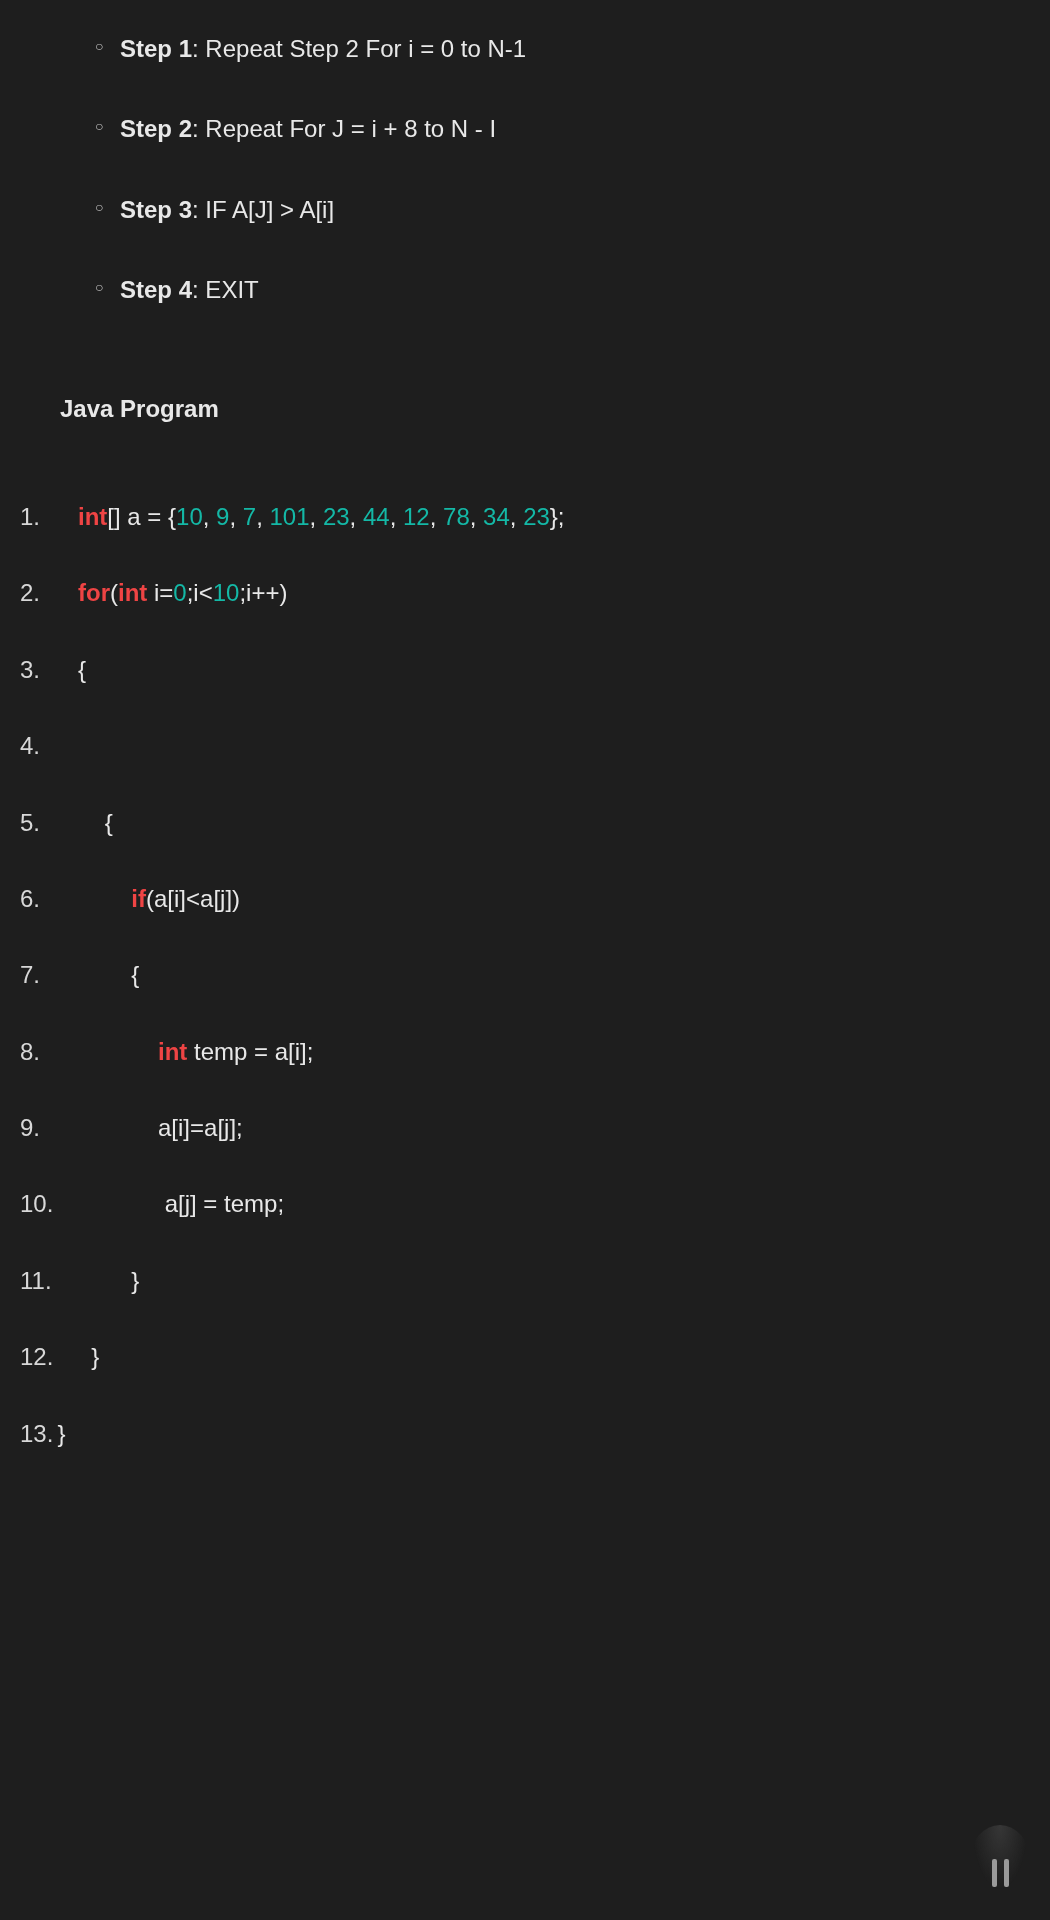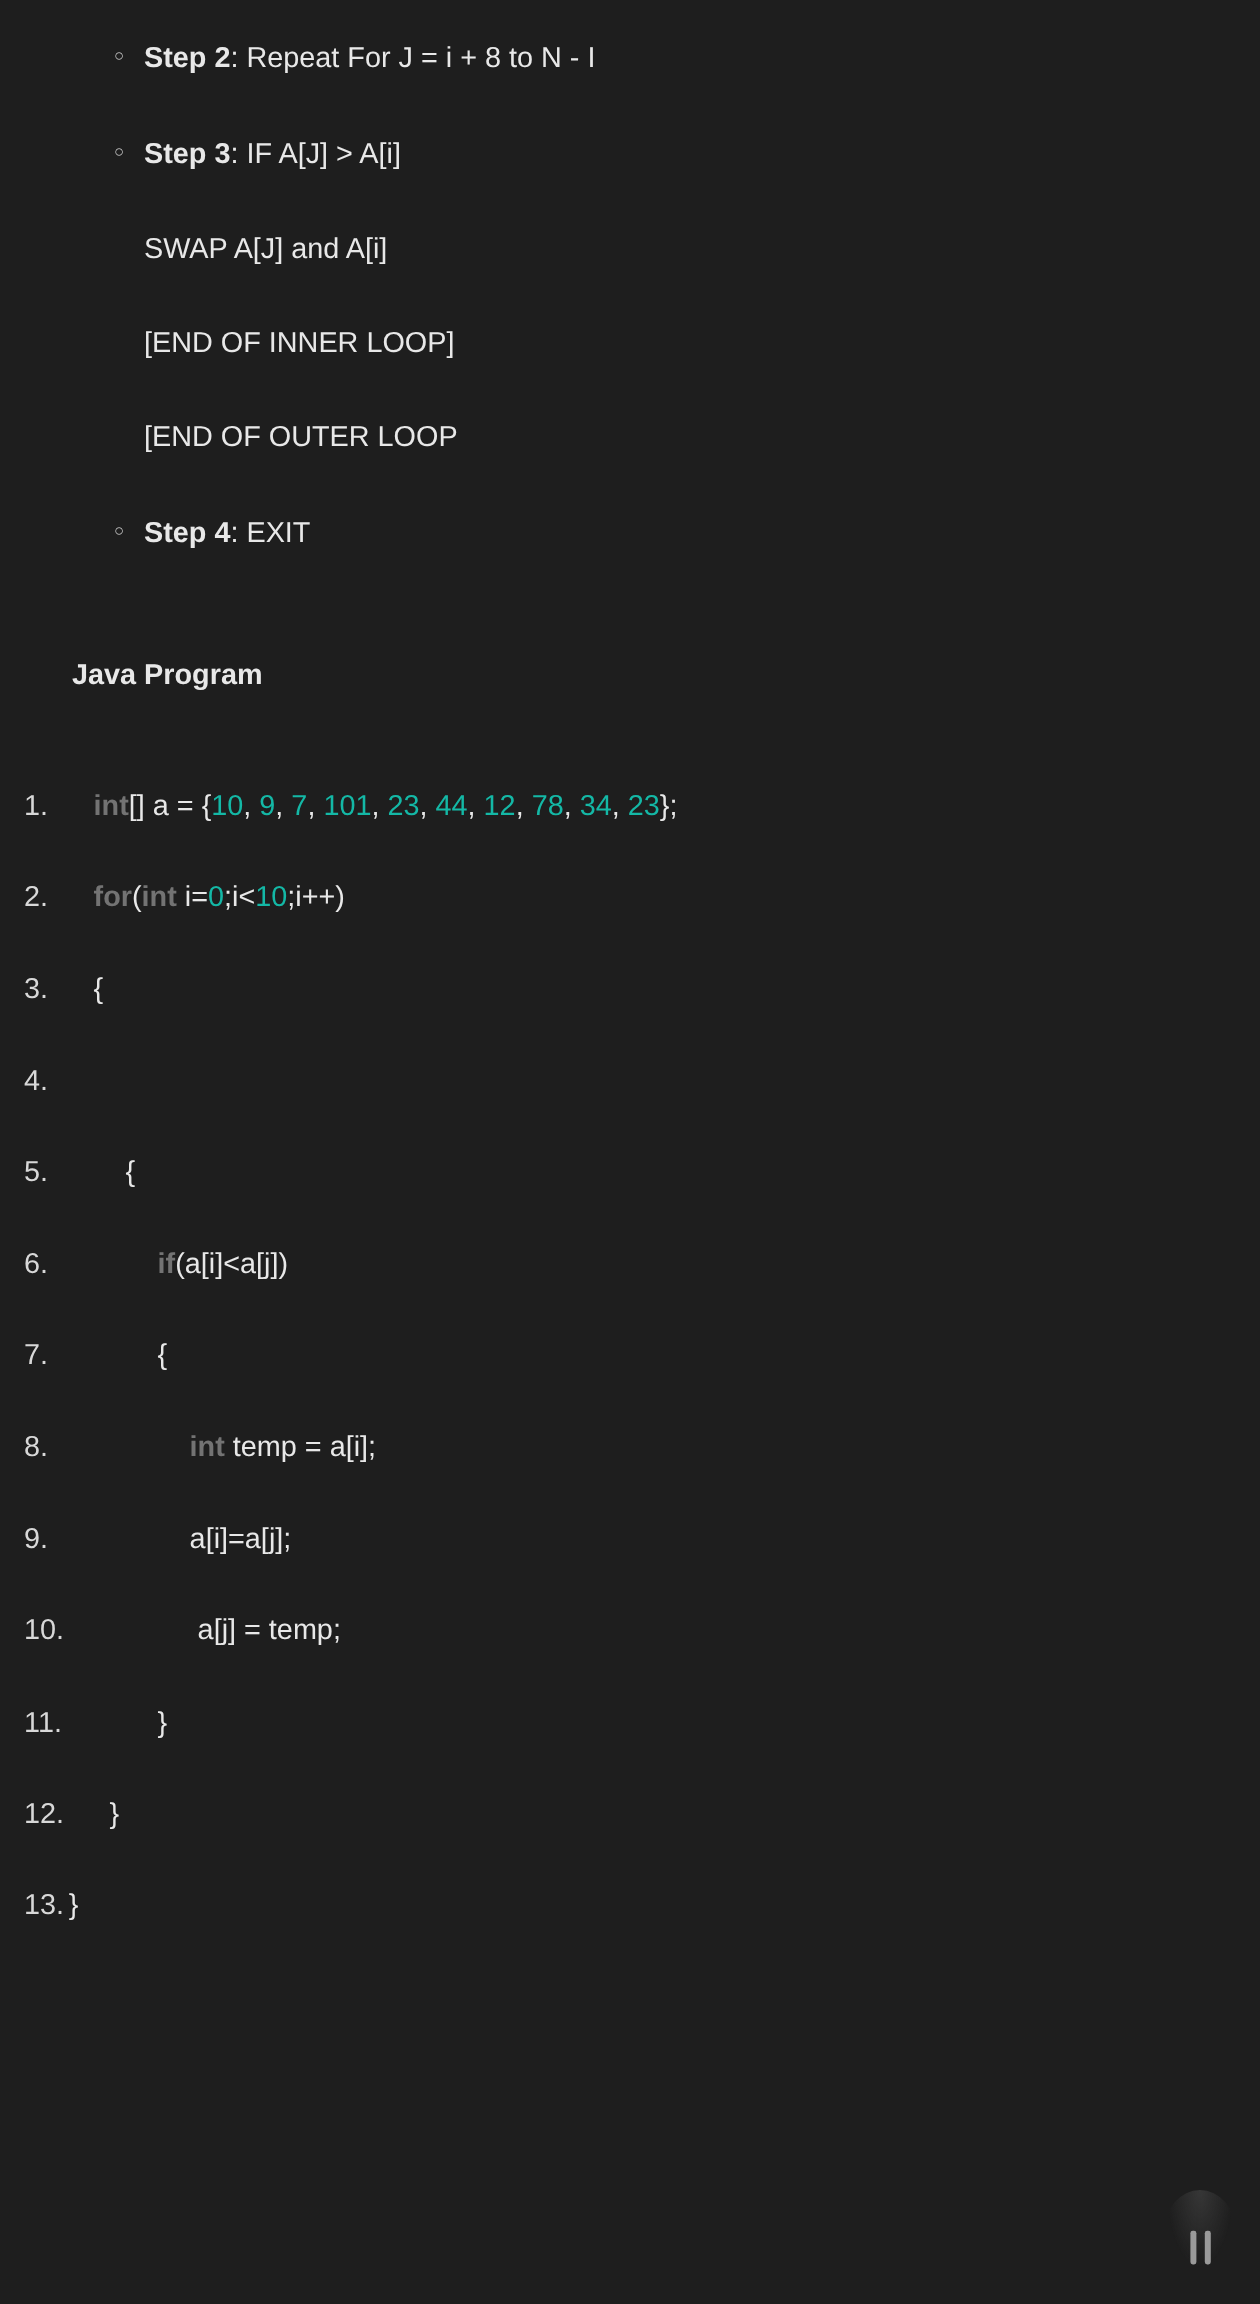--- a/index.html
+++ b/index.html
@@ -70,21 +70,21 @@
     .line-num {
       width: 58px;
       flex-shrink: 0;
       color: #d8d8d8;
     }
     .code-content {
       white-space: pre;
       color: #e8e8e8;
     }
     .kw {
-      color: #737373;
+      color: #ef4444;
       font-weight: bold;
     }
     .num {
       color: #14b8a6;
     }
     .scroll-indicator {
       position: fixed;
       right: 20px;
       bottom: 25px;
       width: 60px;
@@ -105,26 +105,23 @@
       height: 28px;
       background: #9a9a9a;
       border-radius: 2px;
     }
   </style>
 </head>
 <body>
 
 <div class="content">
   <ul class="step-list">
+      <li class="step-item"><span class="step-label">Step 1</span><span>: Repeat Step 2 For i = 0 to N-1</span></li>
       <li class="step-item"><span class="step-label">Step 2</span><span>: Repeat For J = i + 8 to N - I</span></li>
-      <li class="step-item"><span class="step-label">Step 3</span><span>: IF A[J] &gt; A[i]</span><div class="step-sub">
-          <div class="step-sub-line">SWAP A[J] and A[i]</div>
-          <div class="step-sub-line">[END OF INNER LOOP]</div>
-          <div class="step-sub-line">[END OF OUTER LOOP</div>
-        </div></li>
+      <li class="step-item"><span class="step-label">Step 3</span><span>: IF A[J] &gt; A[i]</span></li>
       <li class="step-item"><span class="step-label">Step 4</span><span>: EXIT</span></li>
     </ul>
   <div class="java-heading">Java Program</div>
 </div>
 
 <ol class="code-block" style="padding-left:20px;">
     <li class="code-line">
       <span class="line-num">1.</span>
       <span class="code-content"><span class="kw">int</span><span>[] a = {</span><span class="num">10</span><span>, </span><span class="num">9</span><span>, </span><span class="num">7</span><span>, </span><span class="num">101</span><span>, </span><span class="num">23</span><span>, </span><span class="num">44</span><span>, </span><span class="num">12</span><span>, </span><span class="num">78</span><span>, </span><span class="num">34</span><span>, </span><span class="num">23</span><span>};</span></span>
     </li>

